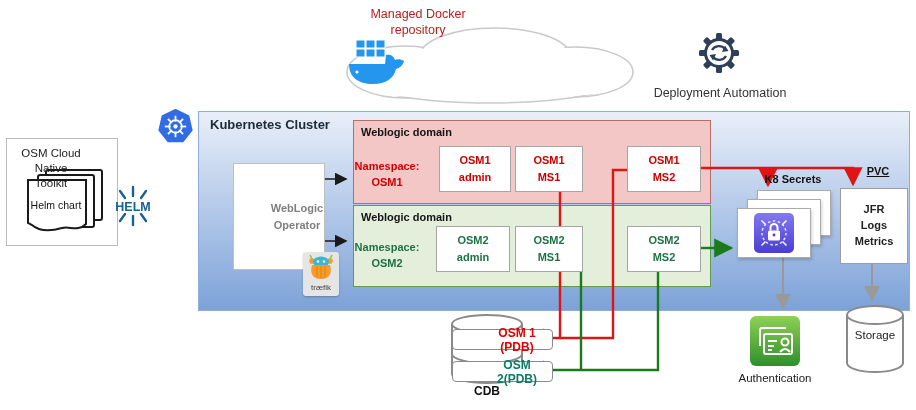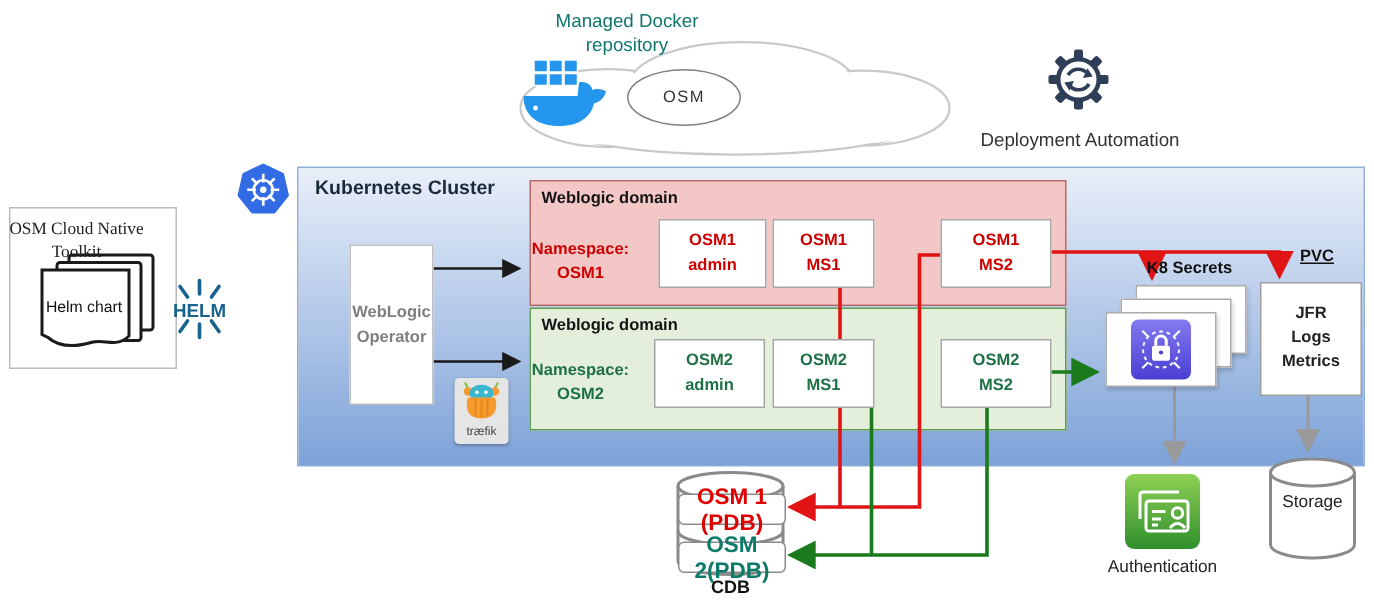--- a/index.html
+++ b/index.html
@@ -4,26 +4,26 @@
 <style>
   html,body{margin:0;padding:0;background:#fff;}
   .canvas{position:relative;width:916px;height:410px;background:#fff;overflow:hidden;
           font-family:"Liberation Sans",sans-serif;color:#222;}
   .abs{position:absolute;}
   .ctr{display:flex;align-items:center;justify-content:center;text-align:center;}
   .ml{white-space:pre-line;}
   svg{display:block;}
   .z0{z-index:0}.z1{z-index:1}.z2{z-index:2}.z3{z-index:3}
 
-  .repo-title{width:140px;font-size:12.5px;color:#0f766e;line-height:1.3;}
+  .repo-title{width:140px;font-size:12.5px;color:#b91c1c;line-height:1.3;}
   .oval{background:#fff;border:1.6px solid #7f7f7f;border-radius:50%;font-size:11px;color:#333;}
   .dep-label{width:170px;font-size:12.5px;color:#333;}
 
   .toolkit{background:#fff;border:1px solid #b9b9b9;}
-  .toolkit-title{width:90px;font-size:11.5px;line-height:1.3;color:#222;padding-top:5px;font-family:Liberation Serif, serif;}
+  .toolkit-title{width:90px;font-size:11.5px;line-height:1.3;color:#222;padding-top:5px;}
   .chart-label{font-size:10.5px;color:#111;}
 
   .cluster{background:linear-gradient(to bottom,var(--cluster-top),var(--cluster-bottom));
            border:1px solid #8fadd6;}
   .cluster-title{font-size:13px;font-weight:600;color:#1c2b3a;}
 
   .opbox{background:#fff;border:1px solid #bfbfbf;font-size:11px;font-weight:bold;color:#7f7f7f;line-height:1.5;}
 
   .domain{border-width:1px;border-style:solid;}
   .dom1{background:var(--domain1-bg);border-color:var(--domain1-border);}
@@ -31,21 +31,21 @@
   .dom-title{font-size:11px;font-weight:bold;color:#141414;}
   .ns{font-size:11px;font-weight:bold;line-height:1.45;}
   .node{background:#fff;border:1px solid #a6a6a6;font-size:11px;font-weight:bold;line-height:1.55;}
   .t-red{color:var(--domain1-text);}
   .t-green{color:var(--domain2-text);}
 
   .small-cap{font-size:11px;font-weight:bold;color:#111;}
   .card{background:#fff;border:1px solid #ababab;box-shadow:1px 2px 3px rgba(0,0,0,.18);}
   .pvcbox{background:#fff;border:1px solid #9e9e9e;font-size:11px;font-weight:600;color:#222;line-height:1.45;}
 
-  .band{background:#fff;border:1.5px solid #8a8a8a;border-radius:4px;font-size:15px;font-weight:bold;}
+  .band{background:#fff;border:1.5px solid #8a8a8a;border-radius:4px;font-size:12px;font-weight:bold;padding-left:29px;}
   .b1{color:var(--pdb1-text);}
   .b2{color:var(--pdb2-text);}
   .cdb-label{font-size:12px;font-weight:bold;color:#111;}
   .plain-label{font-size:11.5px;color:#222;text-align:right;}
 
   .traefik-card{background:#e5e5e5;border-radius:3px;box-shadow:0 1px 2px rgba(0,0,0,.25);}
   .traefik-text{font-size:8px;color:#444;text-align:center;margin-top:-1px;}
   .connectors{pointer-events:none;}
 </style>
 </head>
@@ -77,21 +77,20 @@
       <rect x="12" y="4" width="9" height="8"></rect>
         <rect x="22" y="4" width="9" height="8"></rect>
         <rect x="32" y="4" width="9" height="8"></rect>
       <rect x="12" y="13" width="9" height="8"></rect>
         <rect x="22" y="13" width="9" height="8"></rect>
         <rect x="32" y="13" width="9" height="8"></rect>
     </g>
     <circle cx="13" cy="36" r="1.6" fill="#ffffff"></circle>
   </svg>
 
-  <div class="abs ctr oval z1" style="left:418px;top:46px;width:74px;height:36px;letter-spacing:1px;">OSM</div>
 
   <svg class="abs z1" style="left:692px;top:26px;" width="54" height="56" viewBox="0 0 54 56">
     <g fill="#2e3f57">
       <rect x="24" y="7" width="6" height="9" rx="1.5"></rect>
       <rect x="24" y="7" width="6" height="9" rx="1.5" transform="rotate(45 27 27)"></rect>
       <rect x="24" y="7" width="6" height="9" rx="1.5" transform="rotate(90 27 27)"></rect>
       <rect x="24" y="7" width="6" height="9" rx="1.5" transform="rotate(135 27 27)"></rect>
       <rect x="24" y="7" width="6" height="9" rx="1.5" transform="rotate(180 27 27)"></rect>
       <rect x="24" y="7" width="6" height="9" rx="1.5" transform="rotate(225 27 27)"></rect>
       <rect x="24" y="7" width="6" height="9" rx="1.5" transform="rotate(270 27 27)"></rect>
@@ -141,21 +140,21 @@
         <line x1="21.8" y1="21.8" x2="25.8" y2="25.8"></line>
       <line x1="25.8" y1="10.2" x2="21.8" y2="14.2"></line>
         <line x1="14.2" y1="21.8" x2="10.2" y2="25.8"></line>
     </g>
     <circle cx="18" cy="18" r="2.2" fill="#ffffff"></circle>
   </svg>
 
   <div class="abs cluster z0" style="left:198px;top:111px;width:710px;height:198px;"></div>
   <div class="abs cluster-title z3" style="left:210px;top:117px;">Kubernetes Cluster</div>
 
-  <div class="abs ctr ml opbox z3" style="left:233px;top:163px;width:54px;height:105px;">WebLogic
+  <div class="abs ctr ml opbox z3" style="left:233px;top:163px;width:54px;height:105px;padding-left:36px;">WebLogic
 Operator</div>
 
   <div class="abs traefik-card z3" style="left:303px;top:252px;width:36px;height:44px;">
     <svg width="30" height="30" viewBox="0 0 30 30" style="margin:2px auto 0;">
       <g stroke="#8bc34a" stroke-width="1.5">
           <line x1="4" y1="1" x2="6" y2="5"></line>
           <line x1="26" y1="1" x2="24" y2="5"></line>
         </g>
       <circle cx="6" cy="7" r="2.8" fill="#f79b2e"></circle>
         <circle cx="24" cy="7" r="2.8" fill="#f79b2e"></circle>

